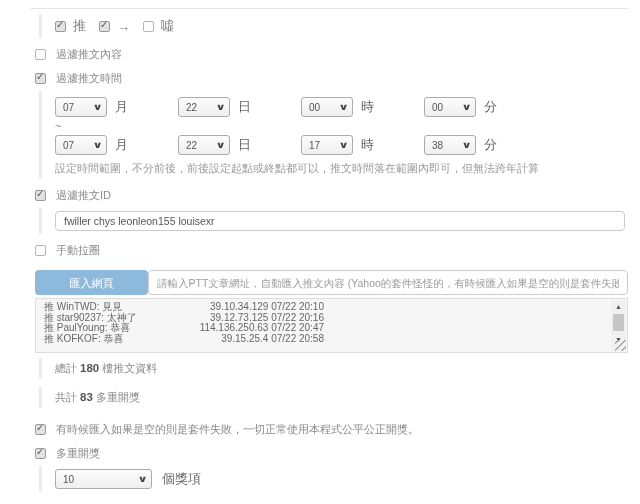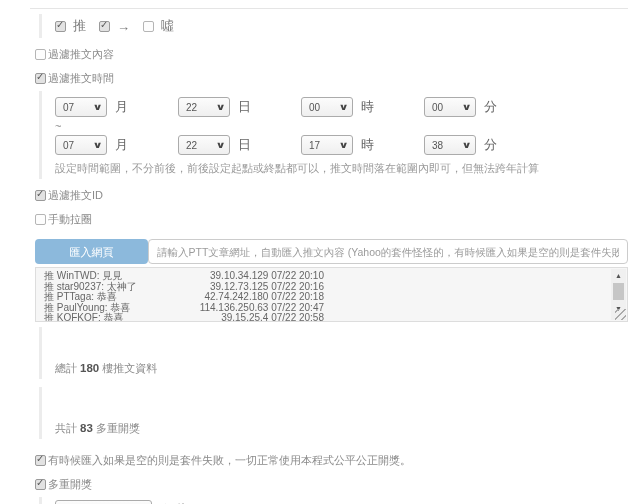--- a/index.html
+++ b/index.html
@@ -5,21 +5,21 @@
   * { box-sizing: border-box; }
   html,body { margin:0; padding:0; background:#fff; }
   body { font-family:"Liberation Sans","DejaVu Sans",sans-serif; color:#888; font-size:11px; }
   .page { width:640px; height:504px; overflow:hidden; padding:0 12px 0 35px; position:relative; background:#fff; }
   .top-rule { border-top:1px solid #e5e5e5; margin:8px 0 0 -5px; }
 
   .label { color:#8a8a8a; font-size:11px; margin-top:11px; }
 
   .indent { border-left:3px solid #ececec; margin:5px 0 5px 4px; padding:3px 0 3px 13px; }
 
-  .cb-row { display:flex; align-items:center; gap:2px; margin-top:9px; color:#8a8a8a; }
+  .cb-row { display:flex; align-items:center; gap:10px; margin-top:9px; color:#8a8a8a; }
   .cb { width:11px; height:11px; border:1px solid #b5b5b5; border-radius:2px; background:#fdfdfd; position:relative; flex:0 0 auto; cursor:pointer; }
   .cb.checked { background:#e2e2e2; border-color:#9a9a9a; }
   .cb .check { position:absolute; left:0; top:-3px; font-size:10px; color:#5a5a5a; line-height:11px; }
 
   .types { display:flex; align-items:center; gap:7px; }
   .types .t-label { color:#777; font-size:13px; margin-right:6px; }
 
   .time-row { display:flex; align-items:center; margin:3px 0; }
   .sel { width:52px; height:20px; border:1px solid #ababab; border-radius:3px; background:linear-gradient(#fcfcfc,#efefef); display:flex; align-items:center; justify-content:space-between; padding:0 5px 0 7px; color:#555; font-size:10px; cursor:pointer; }
   .sel .chev { color:#444; font-size:9px; font-weight:bold; transform:scaleX(1.4); }
@@ -40,21 +40,21 @@
   .ta-name { width:152px; }
   .ta-meta { width:128px; text-align:right; }
   .sbar { position:absolute; top:1px; right:1px; bottom:1px; width:15px; background:#f0f0f0; }
   .sarrow { position:absolute; left:0; width:15px; height:13px; display:flex; align-items:center; justify-content:center; font-size:7px; color:#555; cursor:pointer; }
   .sarrow.up { top:0; }
   .sarrow.down { top:33px; }
   .sthumb { position:absolute; left:2px; top:14px; width:11px; height:17px; background:#c6c6c6; cursor:pointer; }
   .grip { position:absolute; right:1px; bottom:1px; width:11px; height:11px; cursor:nwse-resize;
           background:repeating-linear-gradient(135deg, transparent 0 2px, #aaa 2px 3px, transparent 3px 5px); }
 
-  .stat-line { color:#8a8a8a; font-size:11px;margin-top:31px; }
+  .stat-line { color:#8a8a8a; font-size:11px; }
   .stat-line b { color:#555; font-weight:bold; font-size:11.5px; }
   .stat-gap { margin-top:8px; }
 
   .confirm-row { margin-top:14px; }
 
   .prize-row { display:flex; align-items:center; }
   .prize-sel { width:97px; }
   .prize-unit { color:#666; font-size:13px; margin-left:10px; }
 </style>
 </head>
@@ -140,43 +140,42 @@
     <div class="hint">設定時間範圍，不分前後，前後設定起點或終點都可以，推文時間落在範圍內即可，但無法跨年計算</div>
   </div>
 
   <div class="cb-row">
     <span class="cb checked">
         <span class="check">✓</span>
       </span>
     <span>過濾推文ID</span>
   </div>
 
+  <div class="indent">
+    <div class="text-input">fwiller chys leonleon155 louisexr</div>
+  </div>
 
   <div class="cb-row">
     <span class="cb"></span>
     <span>手動拉圈</span>
   </div>
 
   <div class="import-row">
     <button class="btn-blue import-btn">匯入網頁</button>
     <input class="url-input" type="text" placeholder="請輸入PTT文章網址，自動匯入推文內容 (Yahoo的套件怪怪的，有時候匯入如果是空的則是套件失敗，請改用手動複製貼上，感謝orz)" style="">
   </div>
 
   <div class="ta">
     <div class="ta-row">
         <span class="ta-name">推 WinTWD: 見見</span>
         <span class="ta-meta">39.10.34.129 07/22 20:10</span>
       </div>
     <div class="ta-row">
         <span class="ta-name">推 star90237: 太神了</span>
         <span class="ta-meta">39.12.73.125 07/22 20:16</span>
-      </div>
-    <div class="ta-row">
-        <span class="ta-name">推 PTTaga: 恭喜</span>
-        <span class="ta-meta">42.74.242.180 07/22 20:18</span>
       </div>
     <div class="ta-row">
         <span class="ta-name">推 PaulYoung: 恭喜</span>
         <span class="ta-meta">114.136.250.63 07/22 20:47</span>
       </div>
     <div class="ta-row">
         <span class="ta-name">推 KOFKOF: 恭喜</span>
         <span class="ta-meta">39.15.25.4 07/22 20:58</span>
       </div>
     <div class="sbar">

